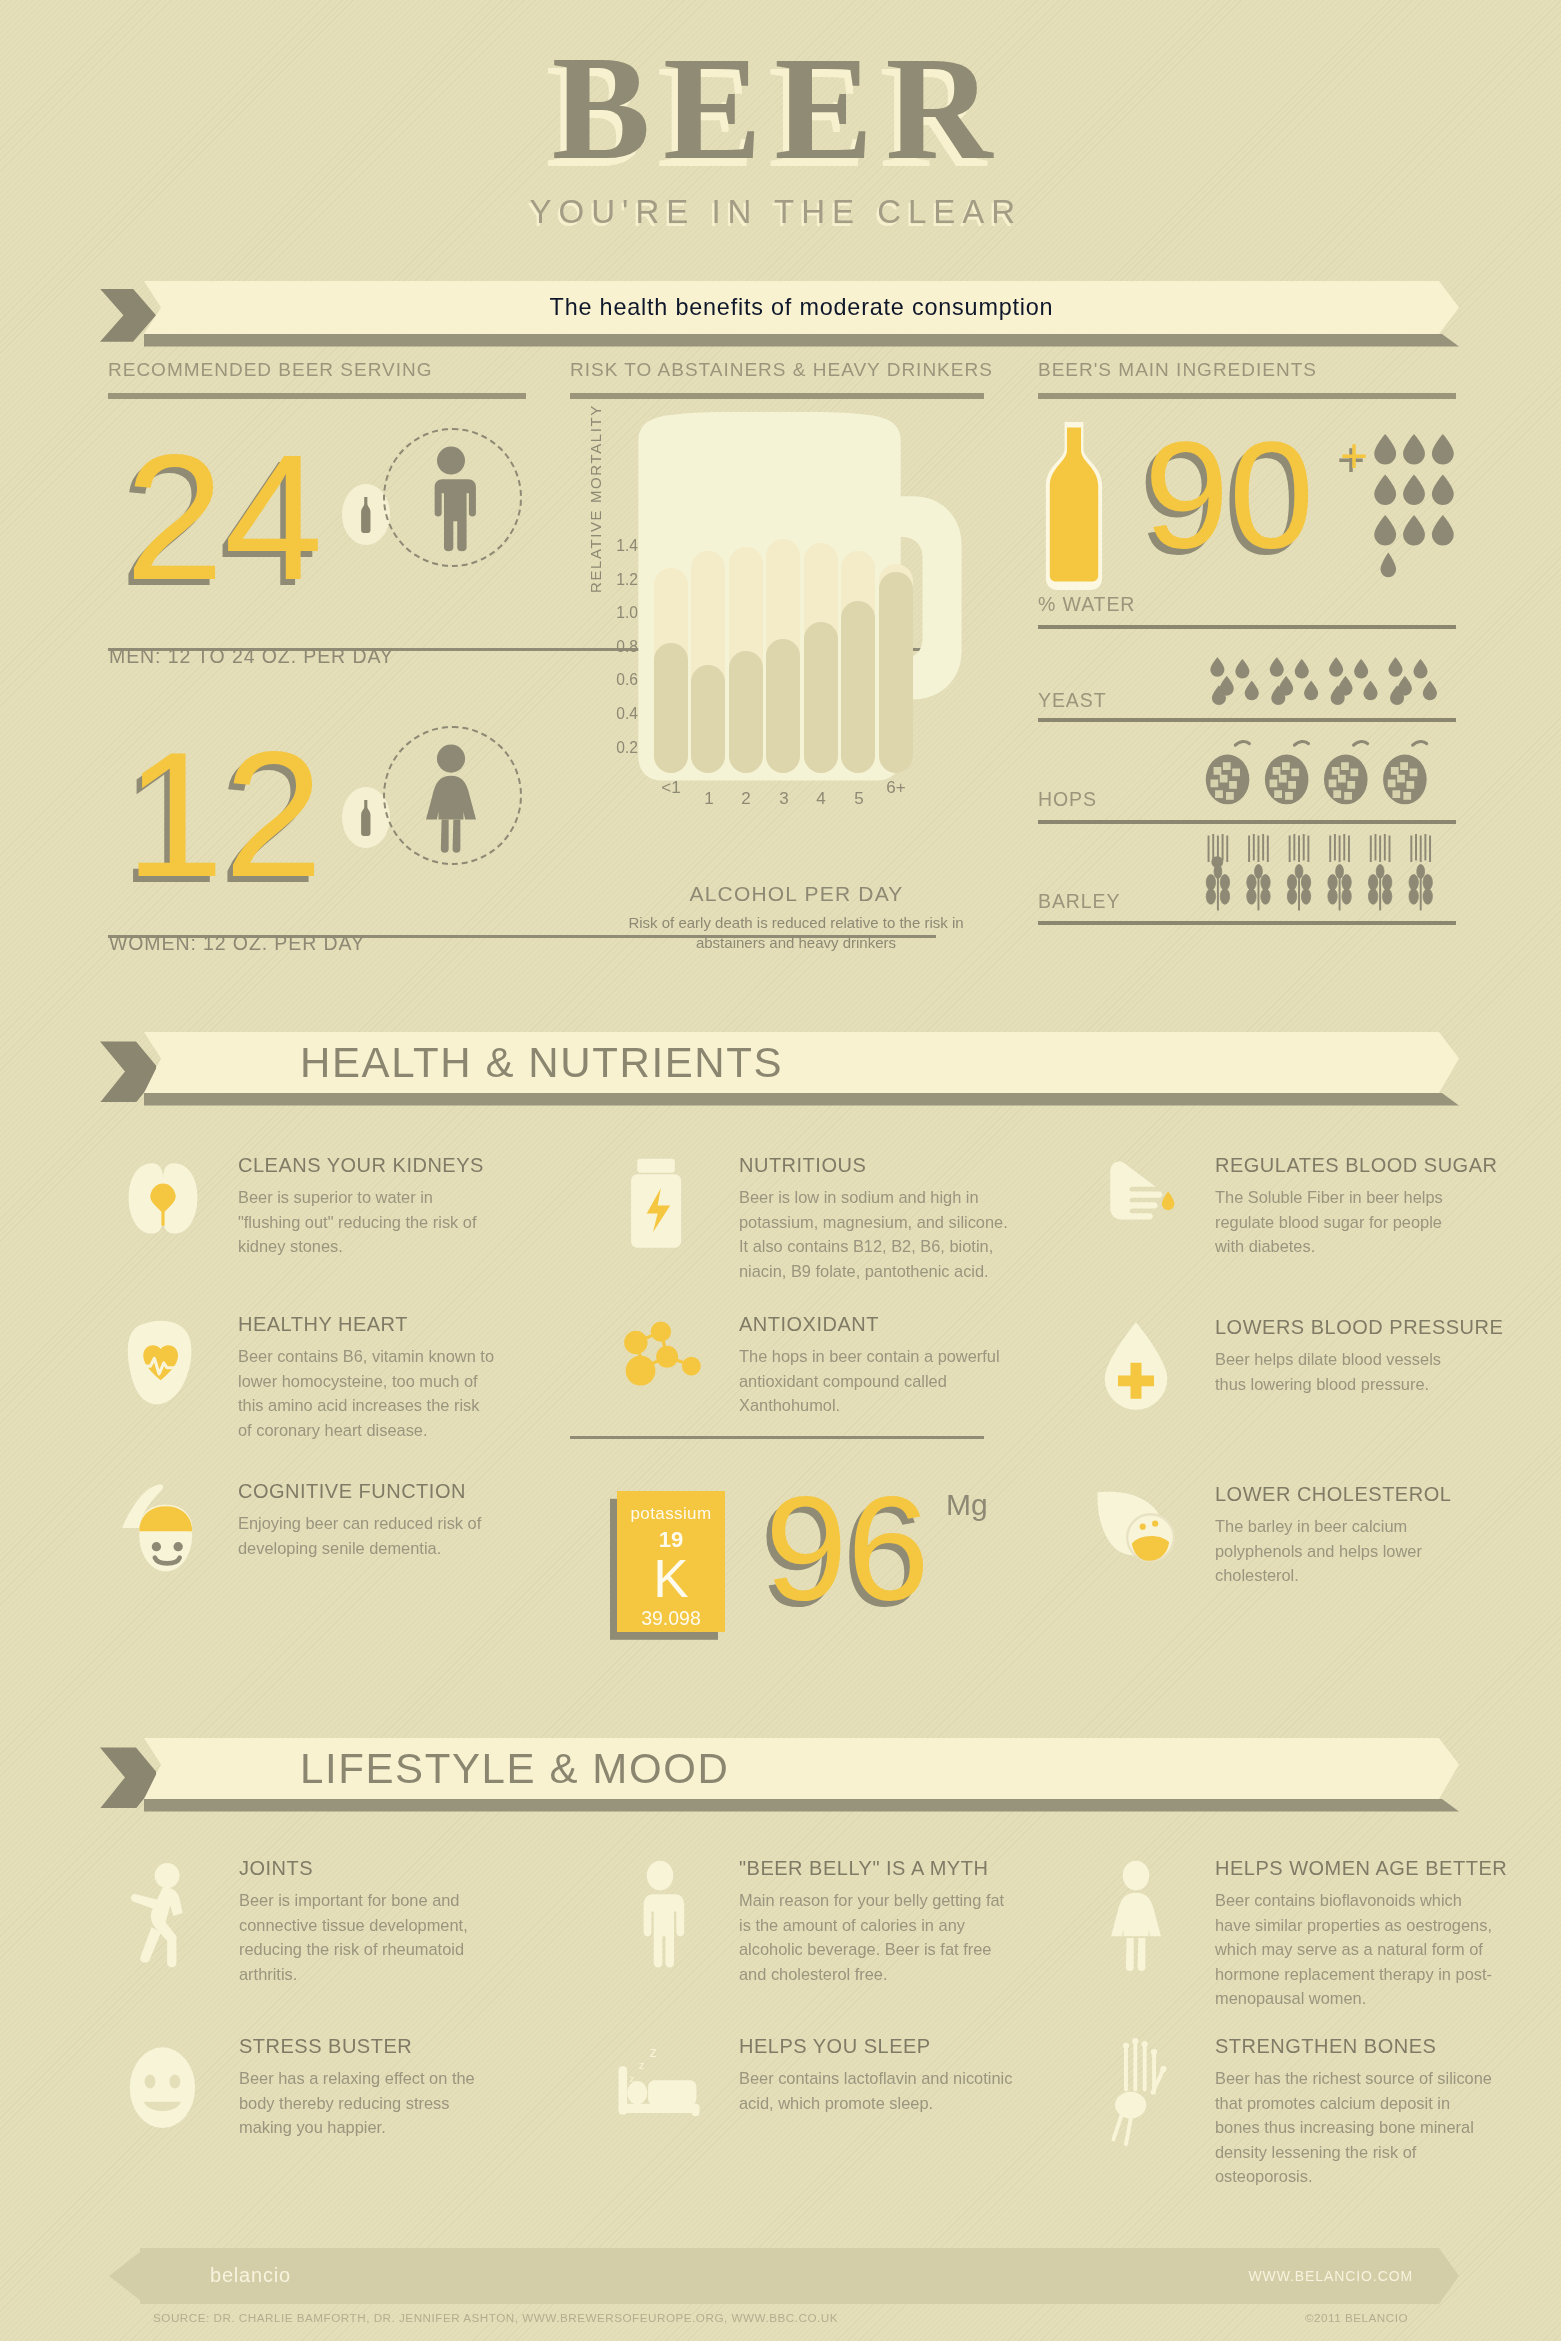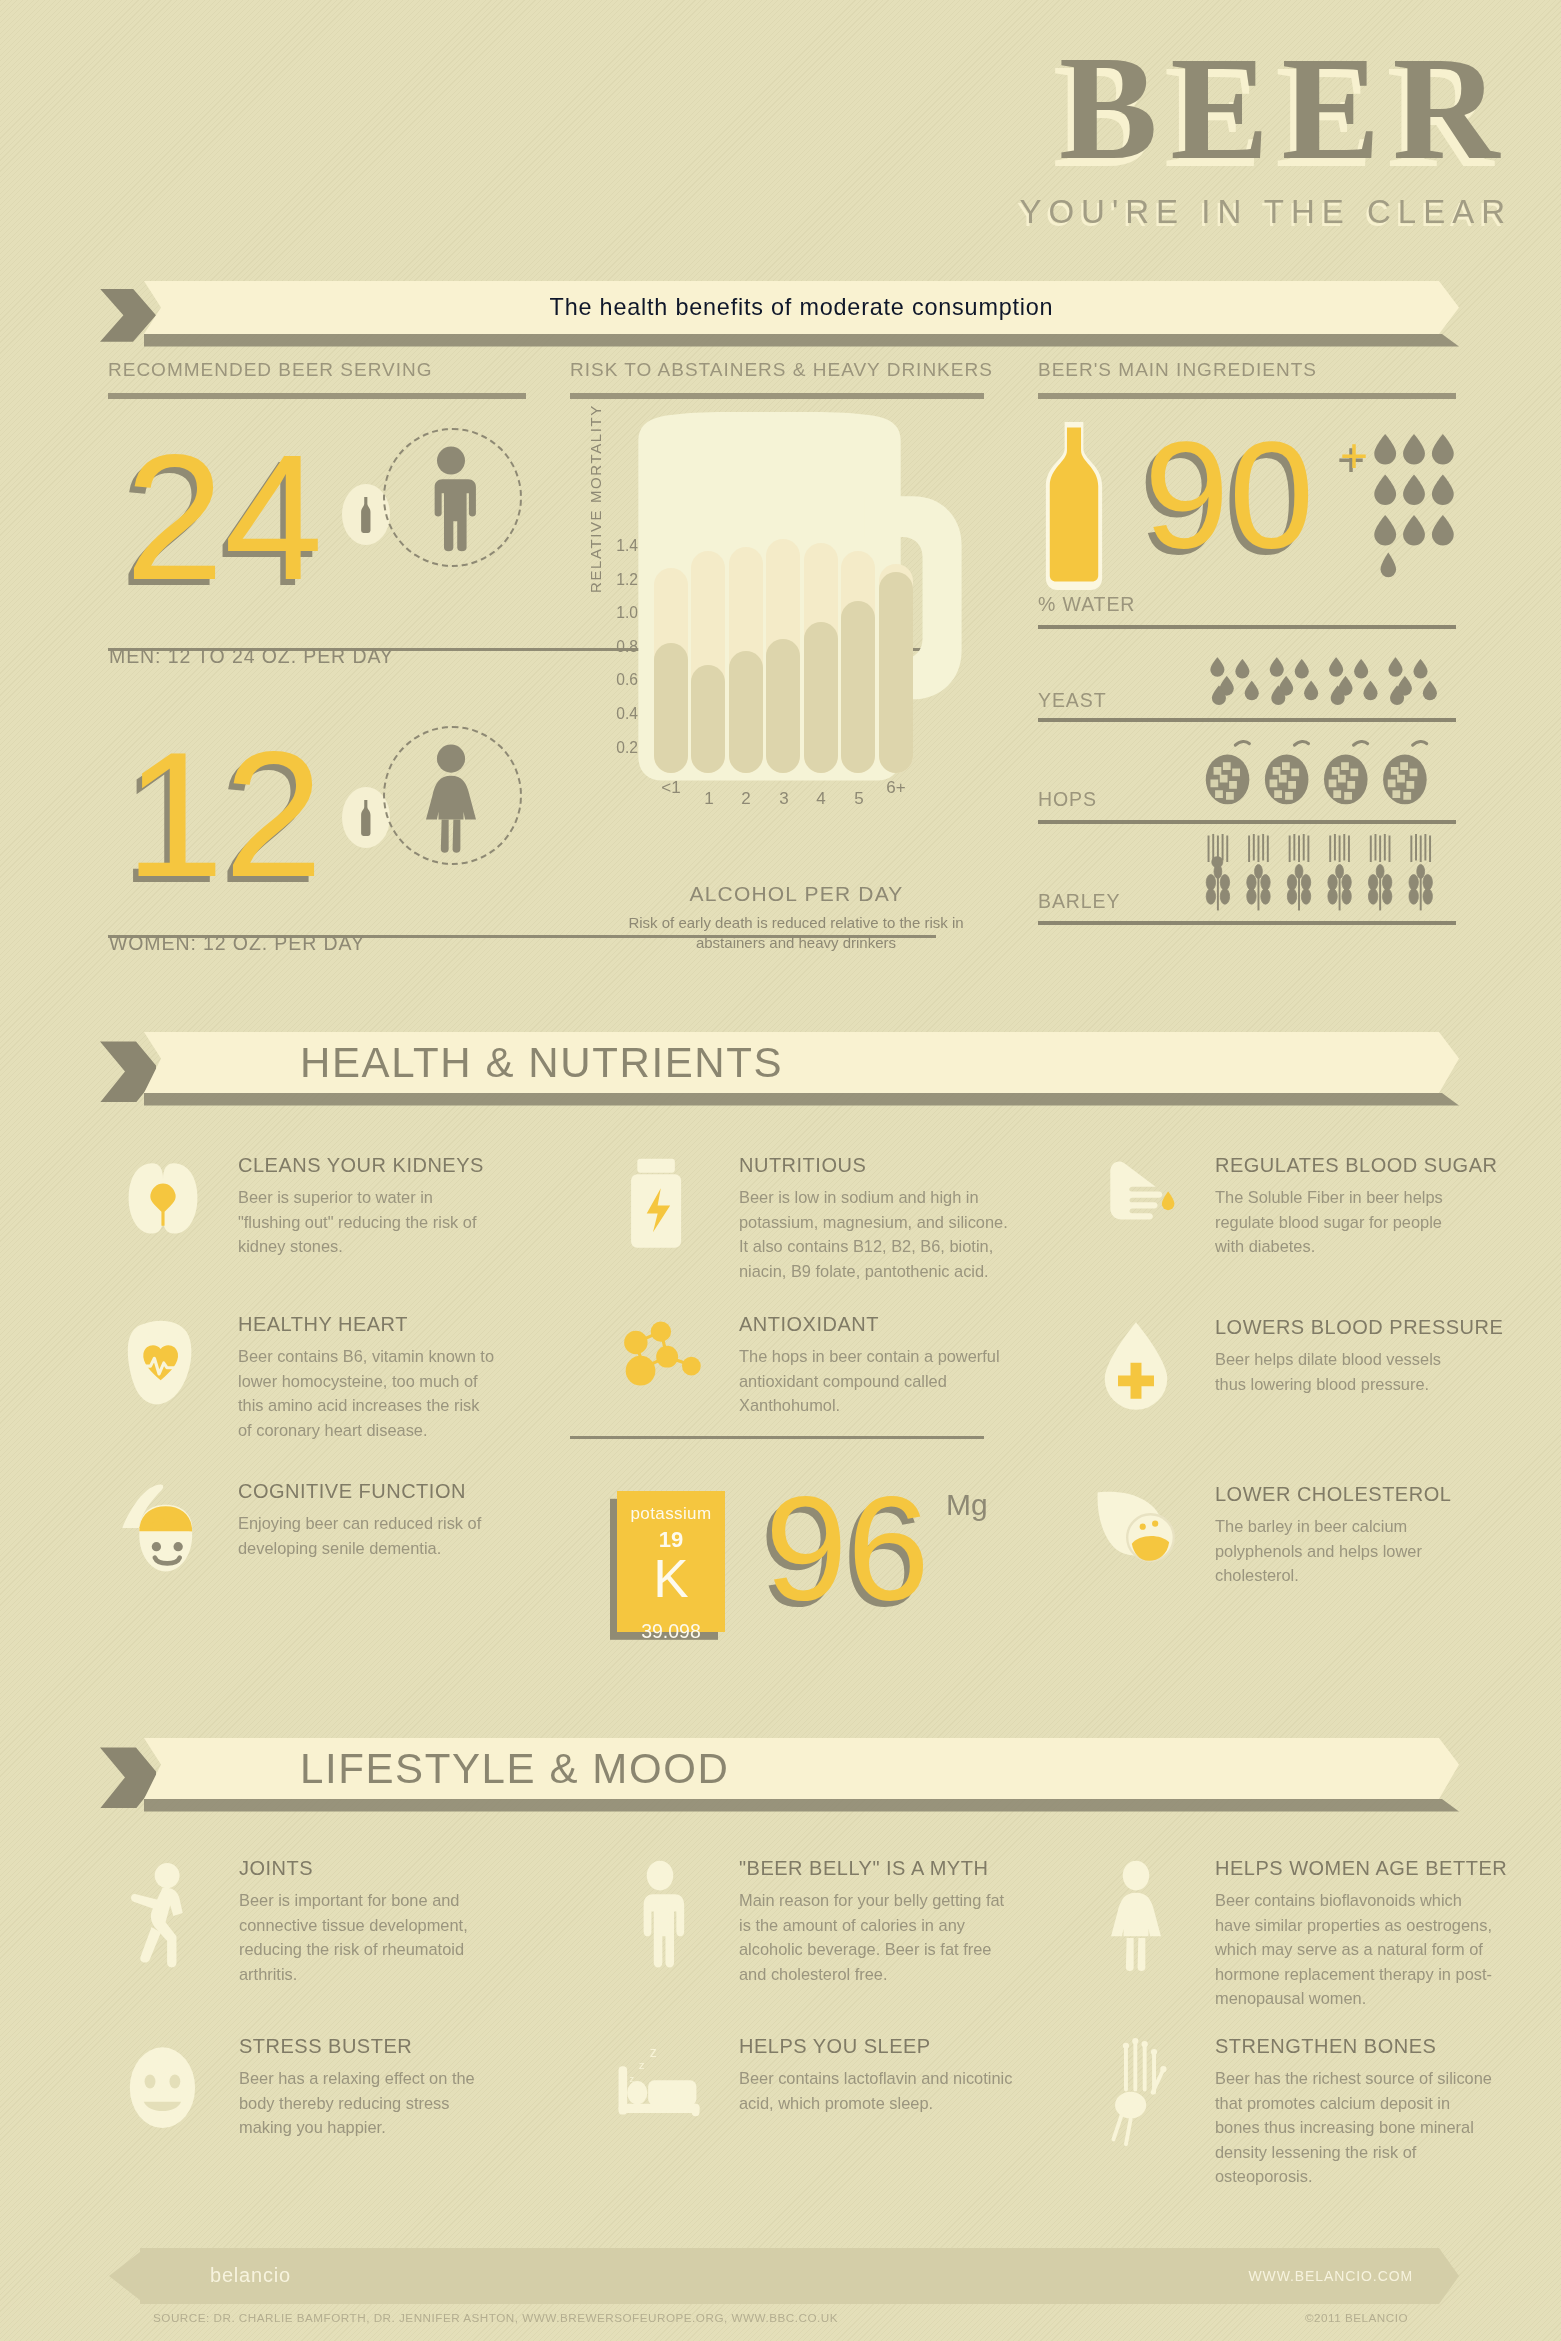--- a/index.html
+++ b/index.html
@@ -16,21 +16,21 @@
   #page {
     position: relative;
     width: 1561px;
     height: 2342px;
     background:
       repeating-linear-gradient(135deg, rgba(180,172,130,.13) 0px, rgba(180,172,130,.13) 0.8px, rgba(0,0,0,0) 0.8px, rgba(0,0,0,0) 3.9px),
       #e4dfb9;
   }
 
   
-  .title-wrap { position:absolute; top:34px; left:0; width:1512px; text-align:right; }
+  .title-wrap { position:absolute; top:34px; left:16px; width:1512px; text-align:center; }
   .big-title {
     font-family: "Liberation Serif", serif;
     font-size: 148px;
     font-weight: bold;
     letter-spacing: 12.5px;
     color: #908b74;
     line-height: 1;
     text-shadow: -6.2px 7.8px 0 #f7f1cf;
     padding-left: 12.5px;
   }
@@ -136,21 +136,21 @@
 
   
   .kbox {
     position:absolute; width:108px; height:141px; background:#f5c63f;
     color:#fdfaee; text-align:center;
     box-shadow: -7px 7.8px 0 #908b74;
   }
   .kbox .kname { font-size:17px; margin-top:12.5px; letter-spacing:0.4px; }
   .kbox .knum  { font-size:22px; font-weight:bold; margin-top:3.1px; }
   .kbox .ksym  { font-size:53px; line-height:.95; margin-top:1.6px; }
-  .kbox .kwt   { font-size:19.5px; margin-top:15px; }
+  .kbox .kwt   { font-size:19.5px; margin-top:2px; }
 
   
   .foot-ribbon { position:absolute; left:109px; top:2248px; width:1351px; height:56px; }
   .foot-ribbon .fbody {
     position:absolute; left:31px; top:0; width:1319px; height:56px; background:#d4cea8;
     clip-path: polygon(0 0, calc(100% - 20px) 0, 100% 28px, calc(100% - 20px) 100%, 0 100%, 0 100%);
   }
   .foot-ribbon .ftail {
     position:absolute; left:0; top:0; width:36px; height:56px; background:#d4cea8;
     clip-path: polygon(36px 0, 36px 56px, 0 28px);

